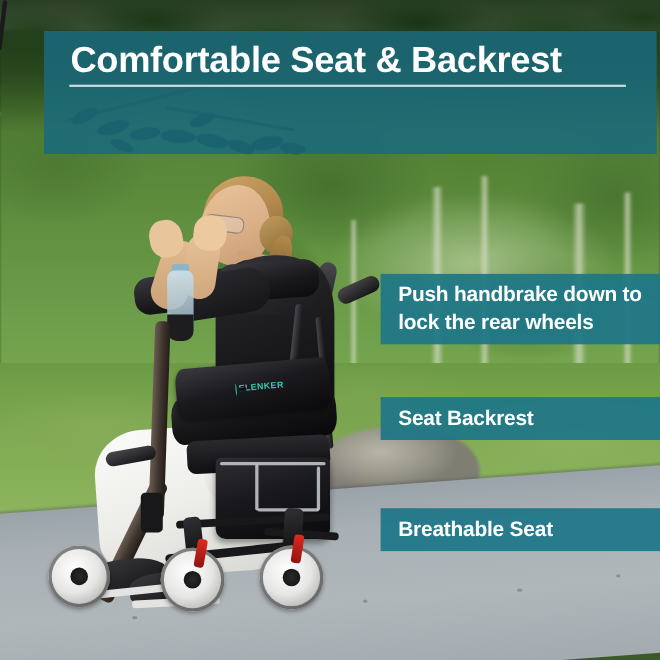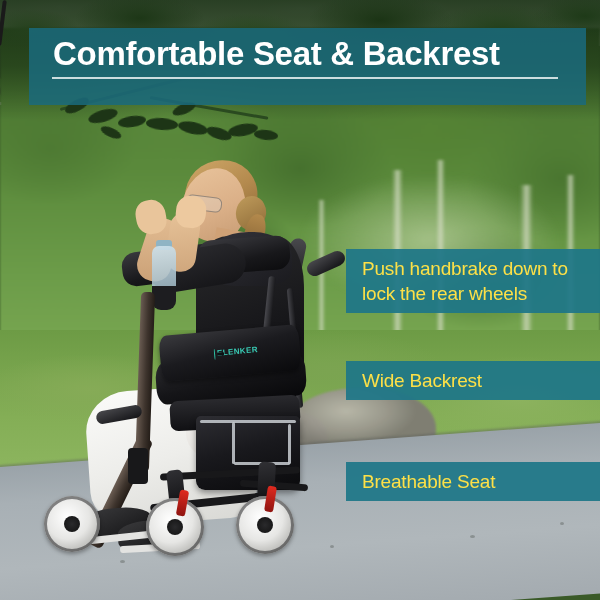--- a/index.html
+++ b/index.html
@@ -253,21 +253,21 @@
     transform:rotate(6deg);
   }
   .cane2{
     position:absolute;left:292px;top:288px;width:6px;height:120px;
     background:linear-gradient(90deg,#45454a,#17171a);border-radius:3px;
     transform:rotate(-5deg);
   }
 
   
   .banner{
-    position:absolute;left:29px;top:28px;width:557px;height:77px;
+    position:absolute;left:40px;top:28px;width:557px;height:112px;
     background:rgba(26,106,124,.86);
     backdrop-filter:saturate(.9);
   }
   .banner-title{
     position:absolute;left:24px;top:6px;width:530px;
     color:#ffffff;font-size:33px;font-weight:700;letter-spacing:-.3px;
     line-height:40px;white-space:nowrap;
   }
   .banner-rule{
     position:absolute;left:23px;top:49px;width:506px;height:1.6px;
@@ -278,22 +278,22 @@
     color:#f2fafb;font-size:18px;font-weight:400;line-height:26px;
     letter-spacing:-.1px;white-space:nowrap;
   }
 
   .callout{
     position:absolute;background:rgba(30,118,136,.93);
     color:#ffffff;display:flex;align-items:center;
     padding:0 0 0 16px;box-sizing:border-box;
   }
   .callout span{
-    font-size:19px;line-height:25px;font-weight:400;letter-spacing:-.2px;
-    color:#fde047;white-space:pre-line;
+    font-size:19px;line-height:25px;font-weight:700;letter-spacing:-.2px;
+    color:#ffffff;white-space:pre-line;
   }
   #callout-1{left:346px;top:249px;width:254px;height:64px;}
   #callout-2{left:346px;top:361px;width:254px;height:39px;}
   #callout-3{left:346px;top:462px;width:296px;height:39px;}
 </style>
 </head>
 <body>
 
 <div id="stage">
 
@@ -419,19 +419,19 @@
   <div class="banner">
     <div class="banner-title">Comfortable Seat &amp; Backrest</div>
     <div class="banner-rule"></div>
   </div>
 
   <div class="callout" id="callout-1">
     <span>Push handbrake down to
 lock the rear wheels</span>
   </div>
   <div class="callout" id="callout-2">
-    <span>Wide Backrest</span>
+    <span>Seat Backrest</span>
   </div>
   <div class="callout" id="callout-3">
     <span>Breathable Seat</span>
   </div>
 
 </div>
 
 </body></html>

